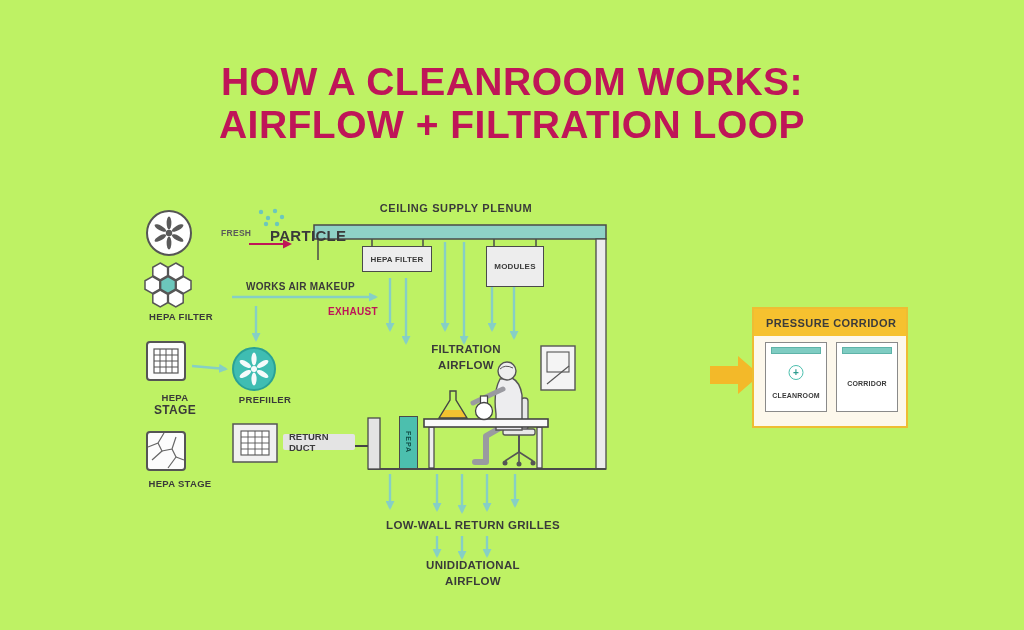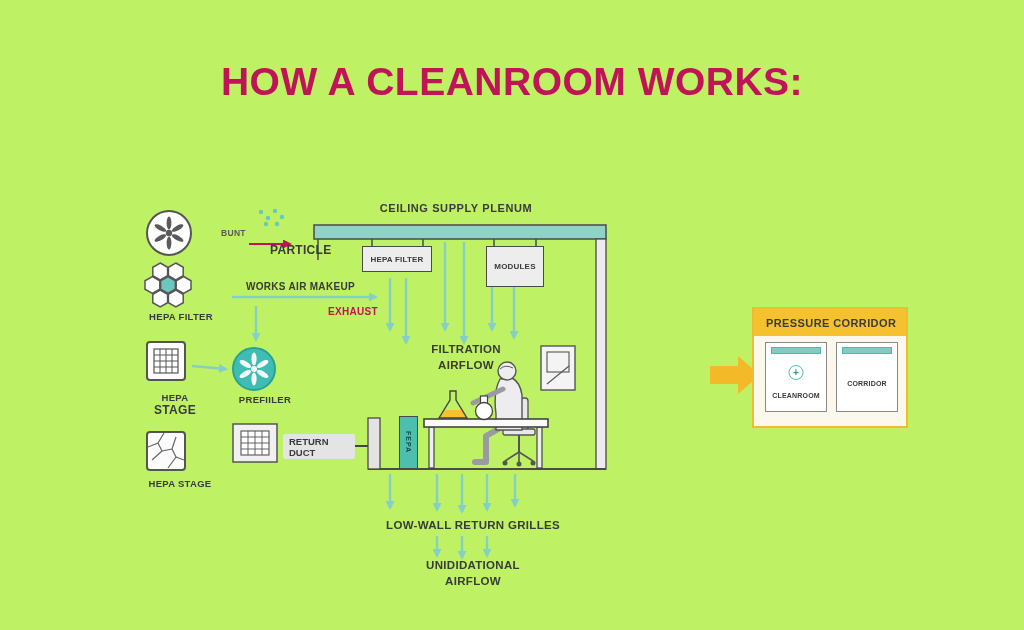--- a/index.html
+++ b/index.html
@@ -209,32 +209,33 @@
       <polygon points="444,410 462,410 467,418 439,418" fill="#f2c230"></polygon>
       <path d="M450,391 L456,391 L456,400 L467,418 L439,418 L450,400 Z" fill="none" stroke="#444" stroke-width="1.4"></path>
       <rect x="480.5" y="396" width="7" height="9" fill="#fff" stroke="#444" stroke-width="1.2"></rect>
       <circle cx="484" cy="411" r="8.5" fill="#fff" stroke="#444" stroke-width="1.3"></circle>
     </g>
 
     <polygon points="710,366 738,366 738,356 760,375 738,394 738,384 710,384" fill="#f3b929"></polygon>
   </svg>
 
   <div class="title" style="top:60px">HOW A CLEANROOM WORKS:</div>
-
-  <div class="lbl" style="left:199px;top:228px;font-size:8.5px;color:#5a5a5a">BUNT</div>
+  <div class="title" style="top:103px">AIRFLOW + FILTRATION LOOP</div>
+
+  <div class="lbl" style="left:199px;top:228px;font-size:8.5px;color:#5a5a5a">FRESH</div>
   <div class="lbl ctr" style="left:170px;top:311px;font-size:9.5px">HEPA FILTER</div>
   <div class="lbl ctr" style="left:164px;top:392px;font-size:9.5px">HEPA</div>
   <div class="lbl ctr" style="left:164px;top:403px;font-size:12px">STAGE</div>
   <div class="lbl ctr" style="left:169px;top:478px;font-size:9.5px">HEPA STAGE</div>
 
-  <div class="lbl" style="left:248px;top:243px;font-size:12px">PARTICLE</div>
+  <div class="lbl" style="left:248px;top:227px;font-size:15px">PARTICLE</div>
   <div class="lbl" style="left:224px;top:281px;font-size:10px">WORKS AIR MAKEUP</div>
   <div class="lbl" style="left:306px;top:306px;font-size:10px;color:#bf1558">EXHAUST</div>
   <div class="lbl ctr" style="left:254px;top:394px;font-size:9.5px">PREFIILER</div>
-  <div class="chip" style="left:283px;top:434px;width:72px;height:25px">RETURN DUCT</div>
+  <div class="chip" style="left:283px;top:434px;width:72px;height:16px">RETURN DUCT</div>
 
   <div class="lbl ctr" style="left:445px;top:202px;font-size:11px;letter-spacing:.6px">CEILING SUPPLY PLENUM</div>
   <div class="hangbox" style="left:362px;top:246px;width:70px;height:26px">HEPA FILTER</div>
   <div class="hangbox" style="left:486px;top:246px;width:58px;height:41px">MODULES</div>
   <div class="lbl ctr" style="left:455px;top:343px;font-size:11.5px">FILTRATION</div>
   <div class="lbl ctr" style="left:455px;top:359px;font-size:11.5px">AIRFLOW</div>
   <div class="fepa">FEPA</div>
   <div class="lbl ctr" style="left:462px;top:519px;font-size:11.5px">LOW-WALL RETURN GRILLES</div>
   <div class="lbl ctr" style="left:462px;top:559px;font-size:11.5px">UNIDIDATIONAL</div>
   <div class="lbl ctr" style="left:462px;top:575px;font-size:11.5px">AIRFLOW</div>

